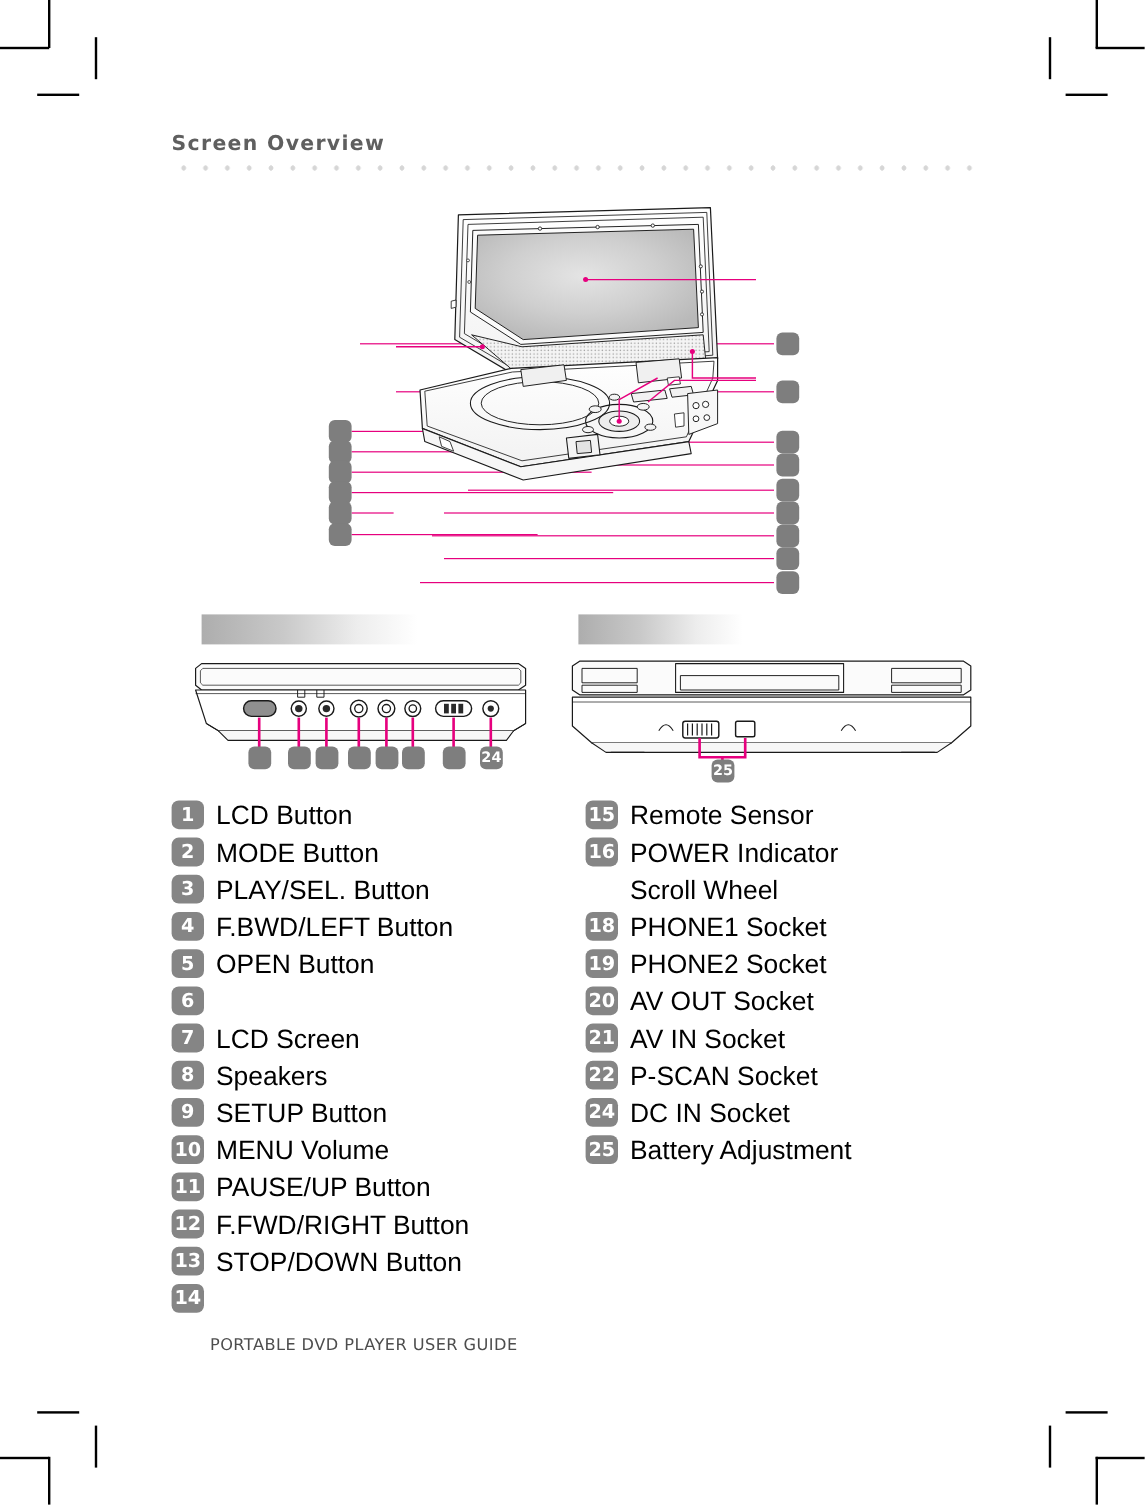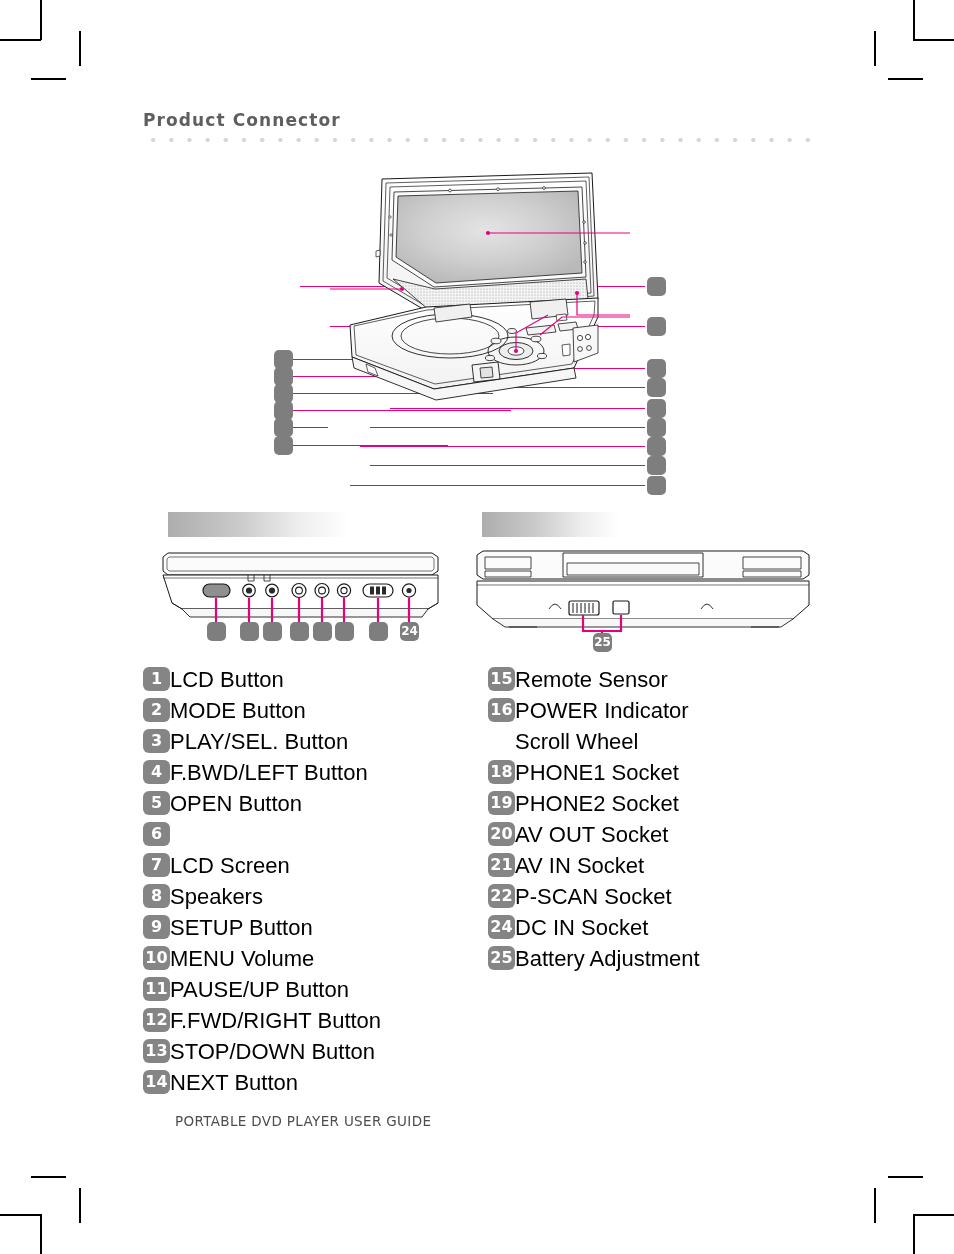--- a/index.html
+++ b/index.html
@@ -120,20 +120,21 @@
     color: #ffffff;
     font-family: "DejaVu Sans", sans-serif;
     font-size: 16px;
     font-weight: bold;
     line-height: 24px;
     text-align: center;
     margin-top: 3px;
   }
   .legend-label {
     flex: 1 1 auto;
+    margin-left: 10px;
     font-size: 22px;
     color: #000000;
     line-height: 31px;
     white-space: nowrap;
   }
   .legend-cont {
     display: flex;
     height: 31px;
   }
   .legend-cont .legend-badge {
@@ -168,21 +169,21 @@
 <div class="crop crop-v" style="left:40px; top:1214px; height:40px;"></div>
 <div class="crop crop-h" style="left:31px; top:1176px; width:35px;"></div>
 <div class="crop crop-v" style="left:79px; top:1188px; height:35px;"></div>
 
 <div class="crop crop-h" style="left:913px; top:1214px; width:41px;"></div>
 <div class="crop crop-v" style="left:913px; top:1214px; height:40px;"></div>
 <div class="crop crop-h" style="left:888px; top:1176px; width:35px;"></div>
 <div class="crop crop-v" style="left:874px; top:1188px; height:35px;"></div>
 
 <div id="page-header">
-  <h1 id="header-title">Product Connector</h1>
+  <h1 id="header-title">Screen Overview</h1>
   <div id="dot-rule"></div>
 </div>
 
 <div id="figure-main">
 
   <div class="leader" style="left:293px; top:194px; width:120px;"></div>
   <div class="leader" style="left:293px; top:211px; width:180px;"></div>
   <div class="leader" style="left:293px; top:228px; width:200px;"></div>
   <div class="leader" style="left:293px; top:245px; width:218px;"></div>
   <div class="leader" style="left:293px; top:262px; width:35px;"></div>
@@ -465,21 +466,20 @@
     <div class="legend-item">
       <div class="legend-badge">12</div>
       <div class="legend-label">F.FWD/RIGHT Button</div>
     </div>
     <div class="legend-item">
       <div class="legend-badge">13</div>
       <div class="legend-label">STOP/DOWN Button</div>
     </div>
     <div class="legend-item">
       <div class="legend-badge">14</div>
-      <div class="legend-label">NEXT Button</div>
     </div>
   </div>
 
   <div class="legend-col" id="legend-col-right">
     <div class="legend-item">
       <div class="legend-badge">15</div>
       <div class="legend-label">Remote Sensor</div>
     </div>
     <div class="legend-item">
       <div class="legend-badge">16</div>

